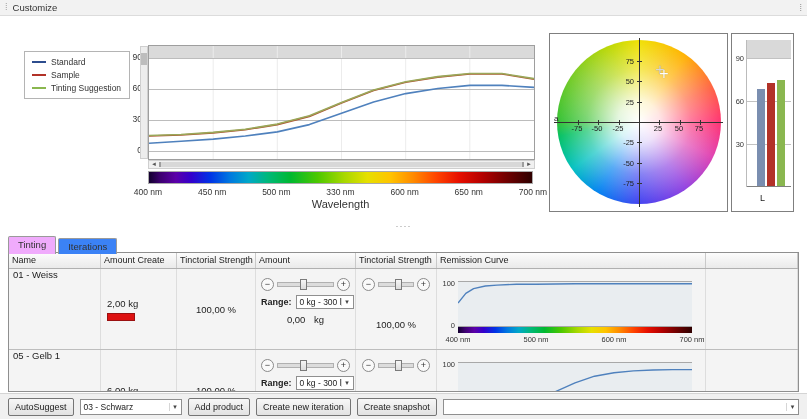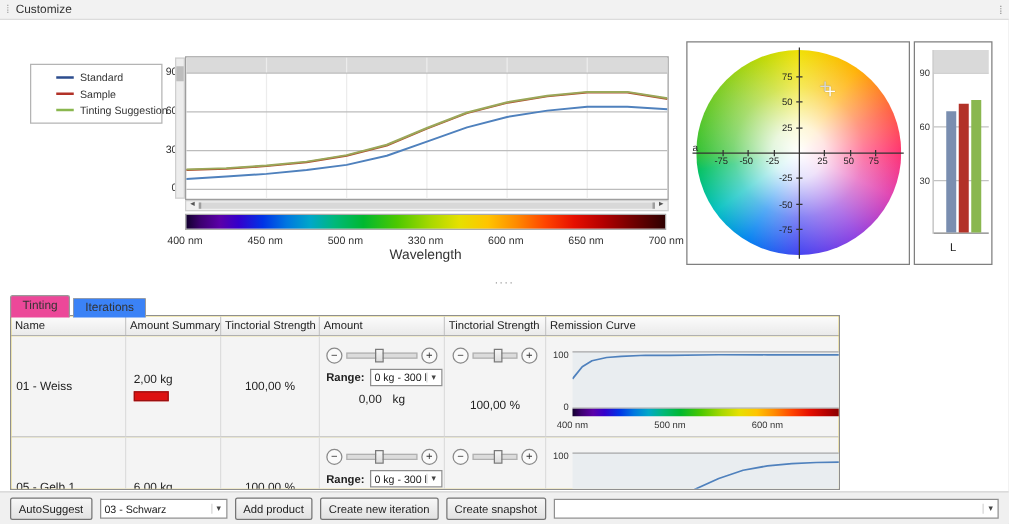--- a/index.html
+++ b/index.html
@@ -11,21 +11,21 @@
   }
   
   .topbar{position:absolute;left:0;top:0;right:0;height:16px;background:#f2f2f2;
     border-bottom:1px solid #dcdcdc;display:flex;align-items:center;padding:0 5px;gap:5px;box-sizing:border-box;}
   .grip{color:#9a9a9a;font-size:9px;line-height:9px;}
   .topbar-title{font-size:9.5px;color:#333;}
   .topbar-right{margin-left:auto;color:#8a8a8a;font-size:9px;}
 
   
   .legend{position:absolute;left:24px;top:51px;width:106px;height:48px;border:1px solid #b4b4b4;
-    background:#fff;padding:5px 20px;box-sizing:border-box;display:flex;flex-direction:column;justify-content:space-between;}
+    background:#fff;padding:5px 7px;box-sizing:border-box;display:flex;flex-direction:column;justify-content:space-between;}
   .legend-item{display:flex;align-items:center;gap:5px;font-size:8.5px;color:#333;white-space:nowrap;}
   .swatch{width:14px;height:2px;display:inline-block;flex:none;}
 
   
   .spectral-ylabel{position:absolute;left:120px;width:22px;text-align:right;font-size:8.5px;color:#333;}
   .vzoom{position:absolute;left:140px;top:46px;width:6px;height:111px;background:#ededed;border:1px solid #cfcfcf;}
   .vzoom-thumb{position:absolute;left:0;top:6px;width:100%;height:12px;background:#bdbdbd;}
   .plot{position:absolute;left:148px;top:45px;width:385px;height:113px;background:#fff;border:1px solid #9e9e9e;}
   .hscroll{position:absolute;left:148px;top:160px;width:387px;height:9px;background:#f0f0f0;border:1px solid #cfcfcf;
     display:flex;align-items:center;box-sizing:border-box;}
@@ -69,31 +69,31 @@
   .lbar{width:8px;}
   .l-axis-label{position:absolute;left:0;right:0;bottom:8px;text-align:center;font-size:9px;color:#222;}
 
   
   .splitter{position:absolute;left:0;top:221px;width:100%;text-align:center;color:#909090;font-size:9px;letter-spacing:1px;}
 
   
   .tabs{position:absolute;left:8px;top:236px;display:flex;align-items:flex-end;gap:2px;z-index:3;}
   .tab{height:13px;padding:2px 9px 0;font-size:9.5px;border:1px solid #9a9a9a;border-bottom:none;
     background:#3b82f6;color:#333;border-radius:2px 2px 0 0;}
-  .tab.active{height:15px;background:#ec4899;position:relative;z-index:4;}
-
-  
-  .table{position:absolute;left:8px;top:252px;width:664px;height:140px;border:1px solid #8f8f8f;
-    background:#fde047;overflow:hidden;box-sizing:border-box;}
+  .tab.active{height:15px;background:#f0abfc;position:relative;z-index:4;}
+
+  
+  .table{position:absolute;left:8px;top:252px;width:791px;height:140px;border:1px solid #8f8f8f;
+    background:#14b8a6;overflow:hidden;box-sizing:border-box;}
   .thead,.trow{display:grid;grid-template-columns:92px 76px 79px 100px 81px 269px 1fr;}
   .thead{height:15px;background:linear-gradient(#fcfcfc,#eaeaea);border-bottom:1px solid #b0b0b0;}
   .th{font-size:9px;color:#222;padding:2px 0 0 3px;border-right:1px solid #c9c9c9;overflow:hidden;white-space:nowrap;}
   .trow{height:80px;background:#f4f4f4;border-bottom:1px solid #bdbdbd;}
   .td{border-right:1px solid #dddddd;position:relative;overflow:hidden;box-sizing:border-box;}
-  .name-cell{display:flex;align-items:center;padding-left:4px;font-size:9.5px;}
+  .name-cell{display:flex;padding-left:4px;font-size:9.5px;}
   .sum-cell{display:flex;flex-direction:column;justify-content:center;align-items:flex-start;padding-left:6px;gap:4px;font-size:9.5px;}
   .sum-cell.centered{align-items:center;padding-left:0;}
   .sum-bar{width:28px;height:8px;border:1px solid #9a1010;box-sizing:border-box;}
   .amount-cell{padding:8px 5px 0;}
   .strength-cell{padding:8px 6px 0;}
   .stepper{display:flex;align-items:center;gap:3px;height:14px;}
   .step-btn{width:13px;height:13px;border:1px solid #8a8a8a;border-radius:50%;background:#fafafa;
     font-size:9px;line-height:11px;text-align:center;color:#333;flex:none;box-sizing:border-box;}
   .slider{flex:1;height:3px;background:#dcdcdc;border:1px solid #b0b0b0;position:relative;}
   .thumb{position:absolute;top:-4px;width:7px;height:11px;background:linear-gradient(#f6f6f6,#dcdcdc);border:1px solid #7a7a7a;box-sizing:border-box;}
@@ -252,21 +252,21 @@
 <div class="splitter">····</div>
 
 <div class="tabs">
   <div class="tab active">Tinting</div>
   <div class="tab">Iterations</div>
 </div>
 
 <div class="table">
   <div class="thead">
     <div class="th">Name</div>
-    <div class="th">Amount Summary</div>
+    <div class="th">Amount Create</div>
     <div class="th">Tinctorial Strength Su...</div>
     <div class="th">Amount</div>
     <div class="th">Tinctorial Strength</div>
     <div class="th">Remission Curve</div>
     <div class="th"></div>
   </div>
 
   <div class="trow">
     <div class="td name-cell">
       <span>01 - Weiss</span>

